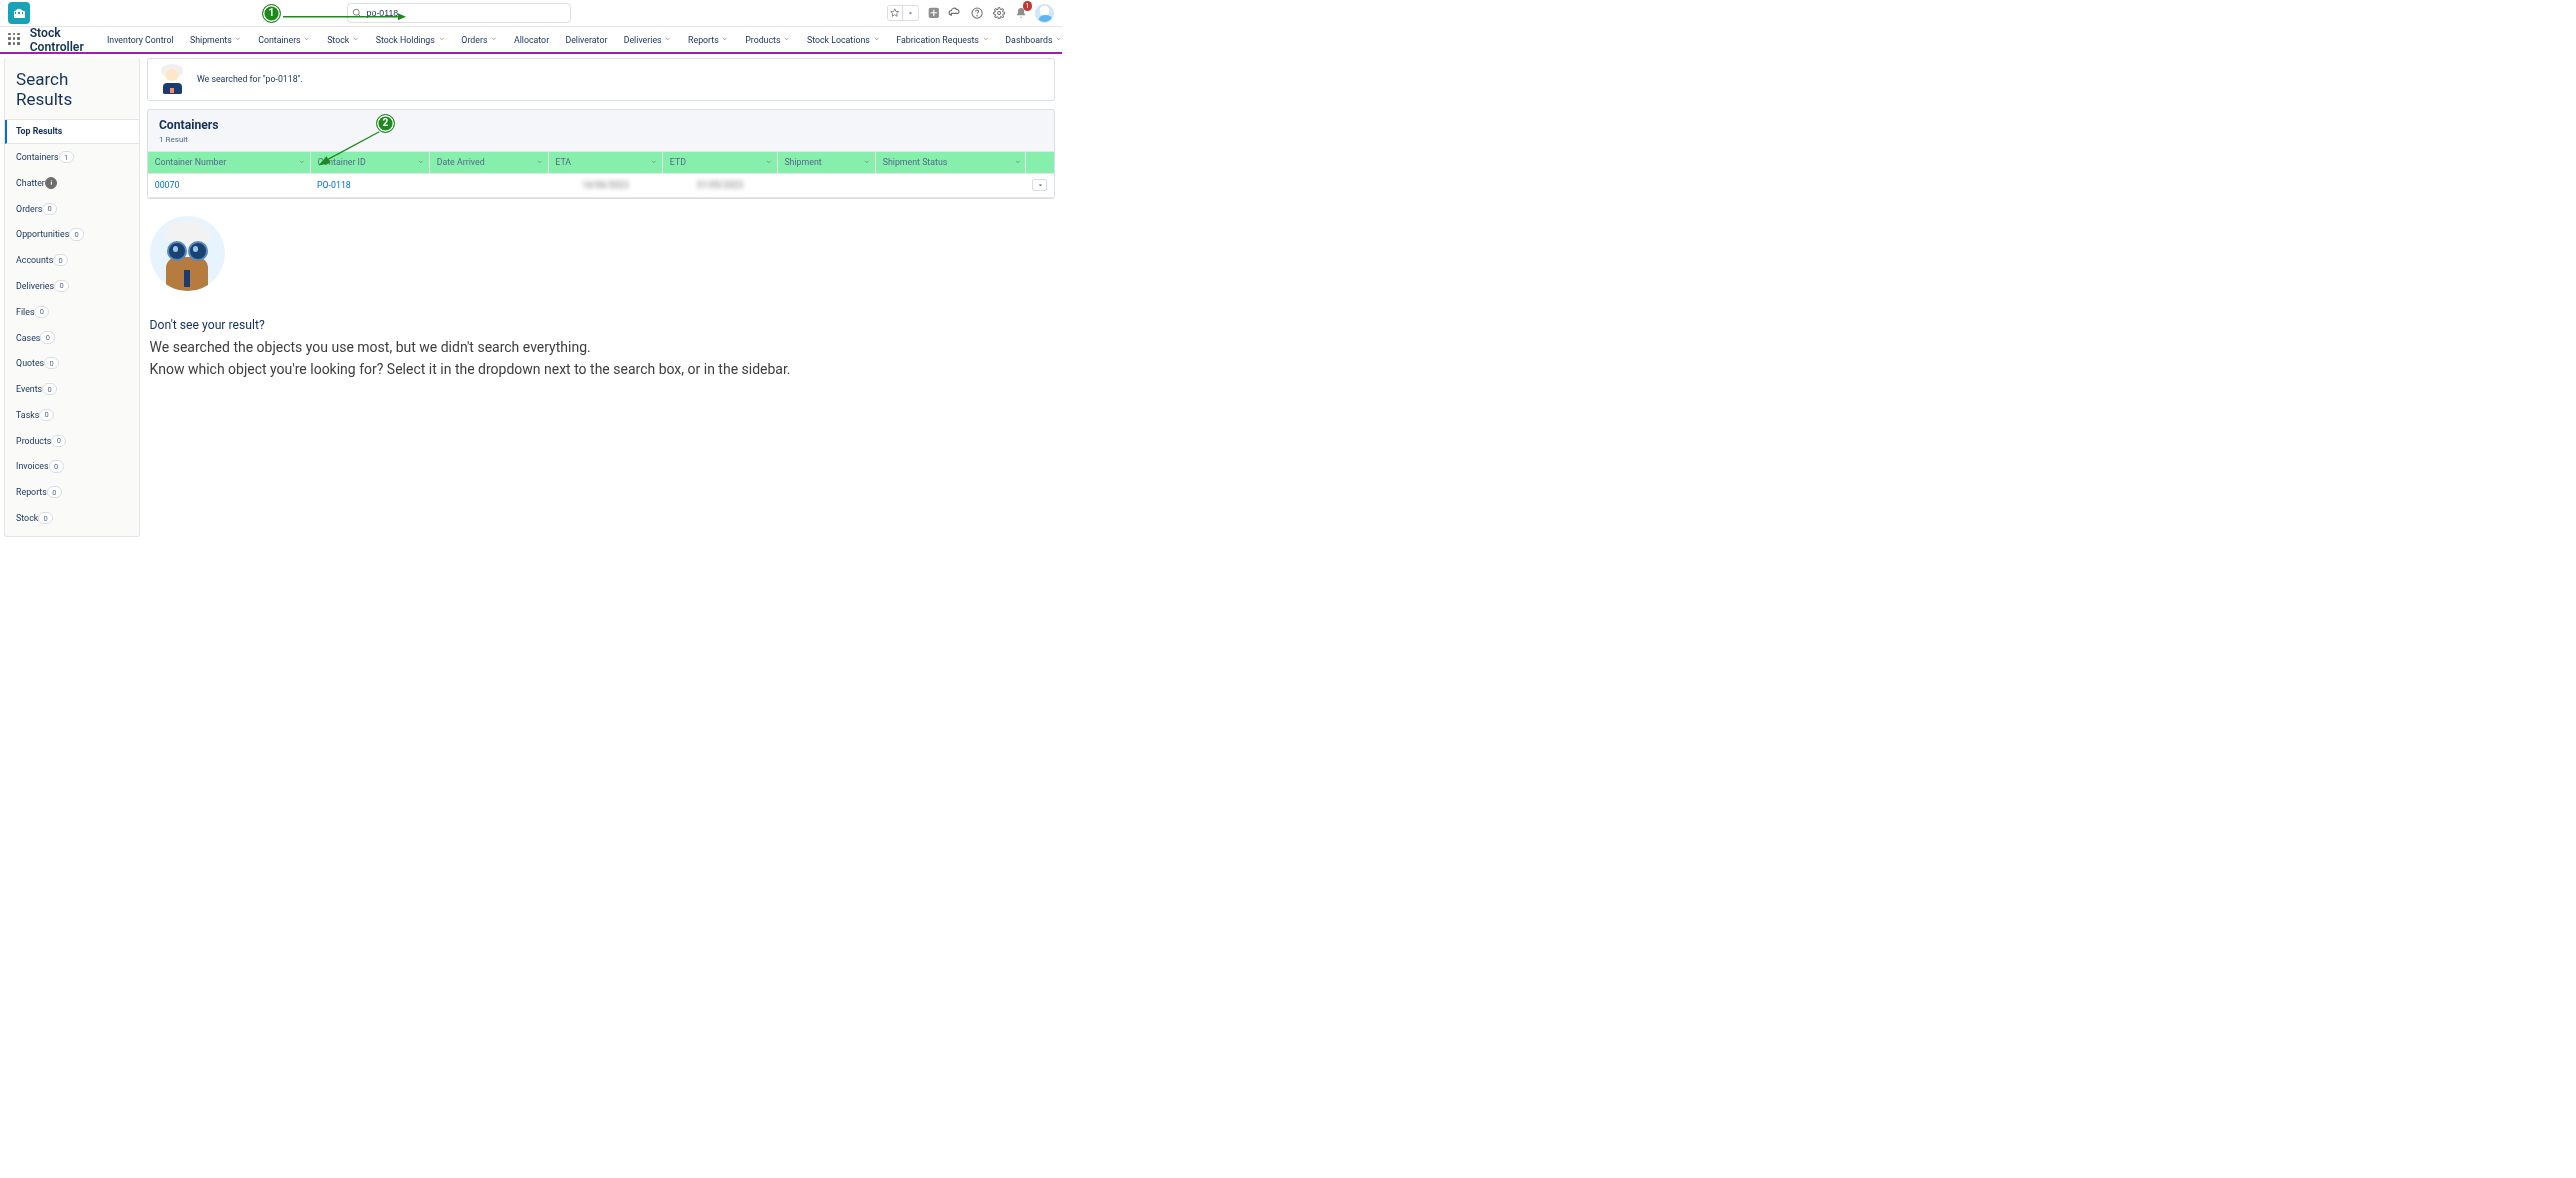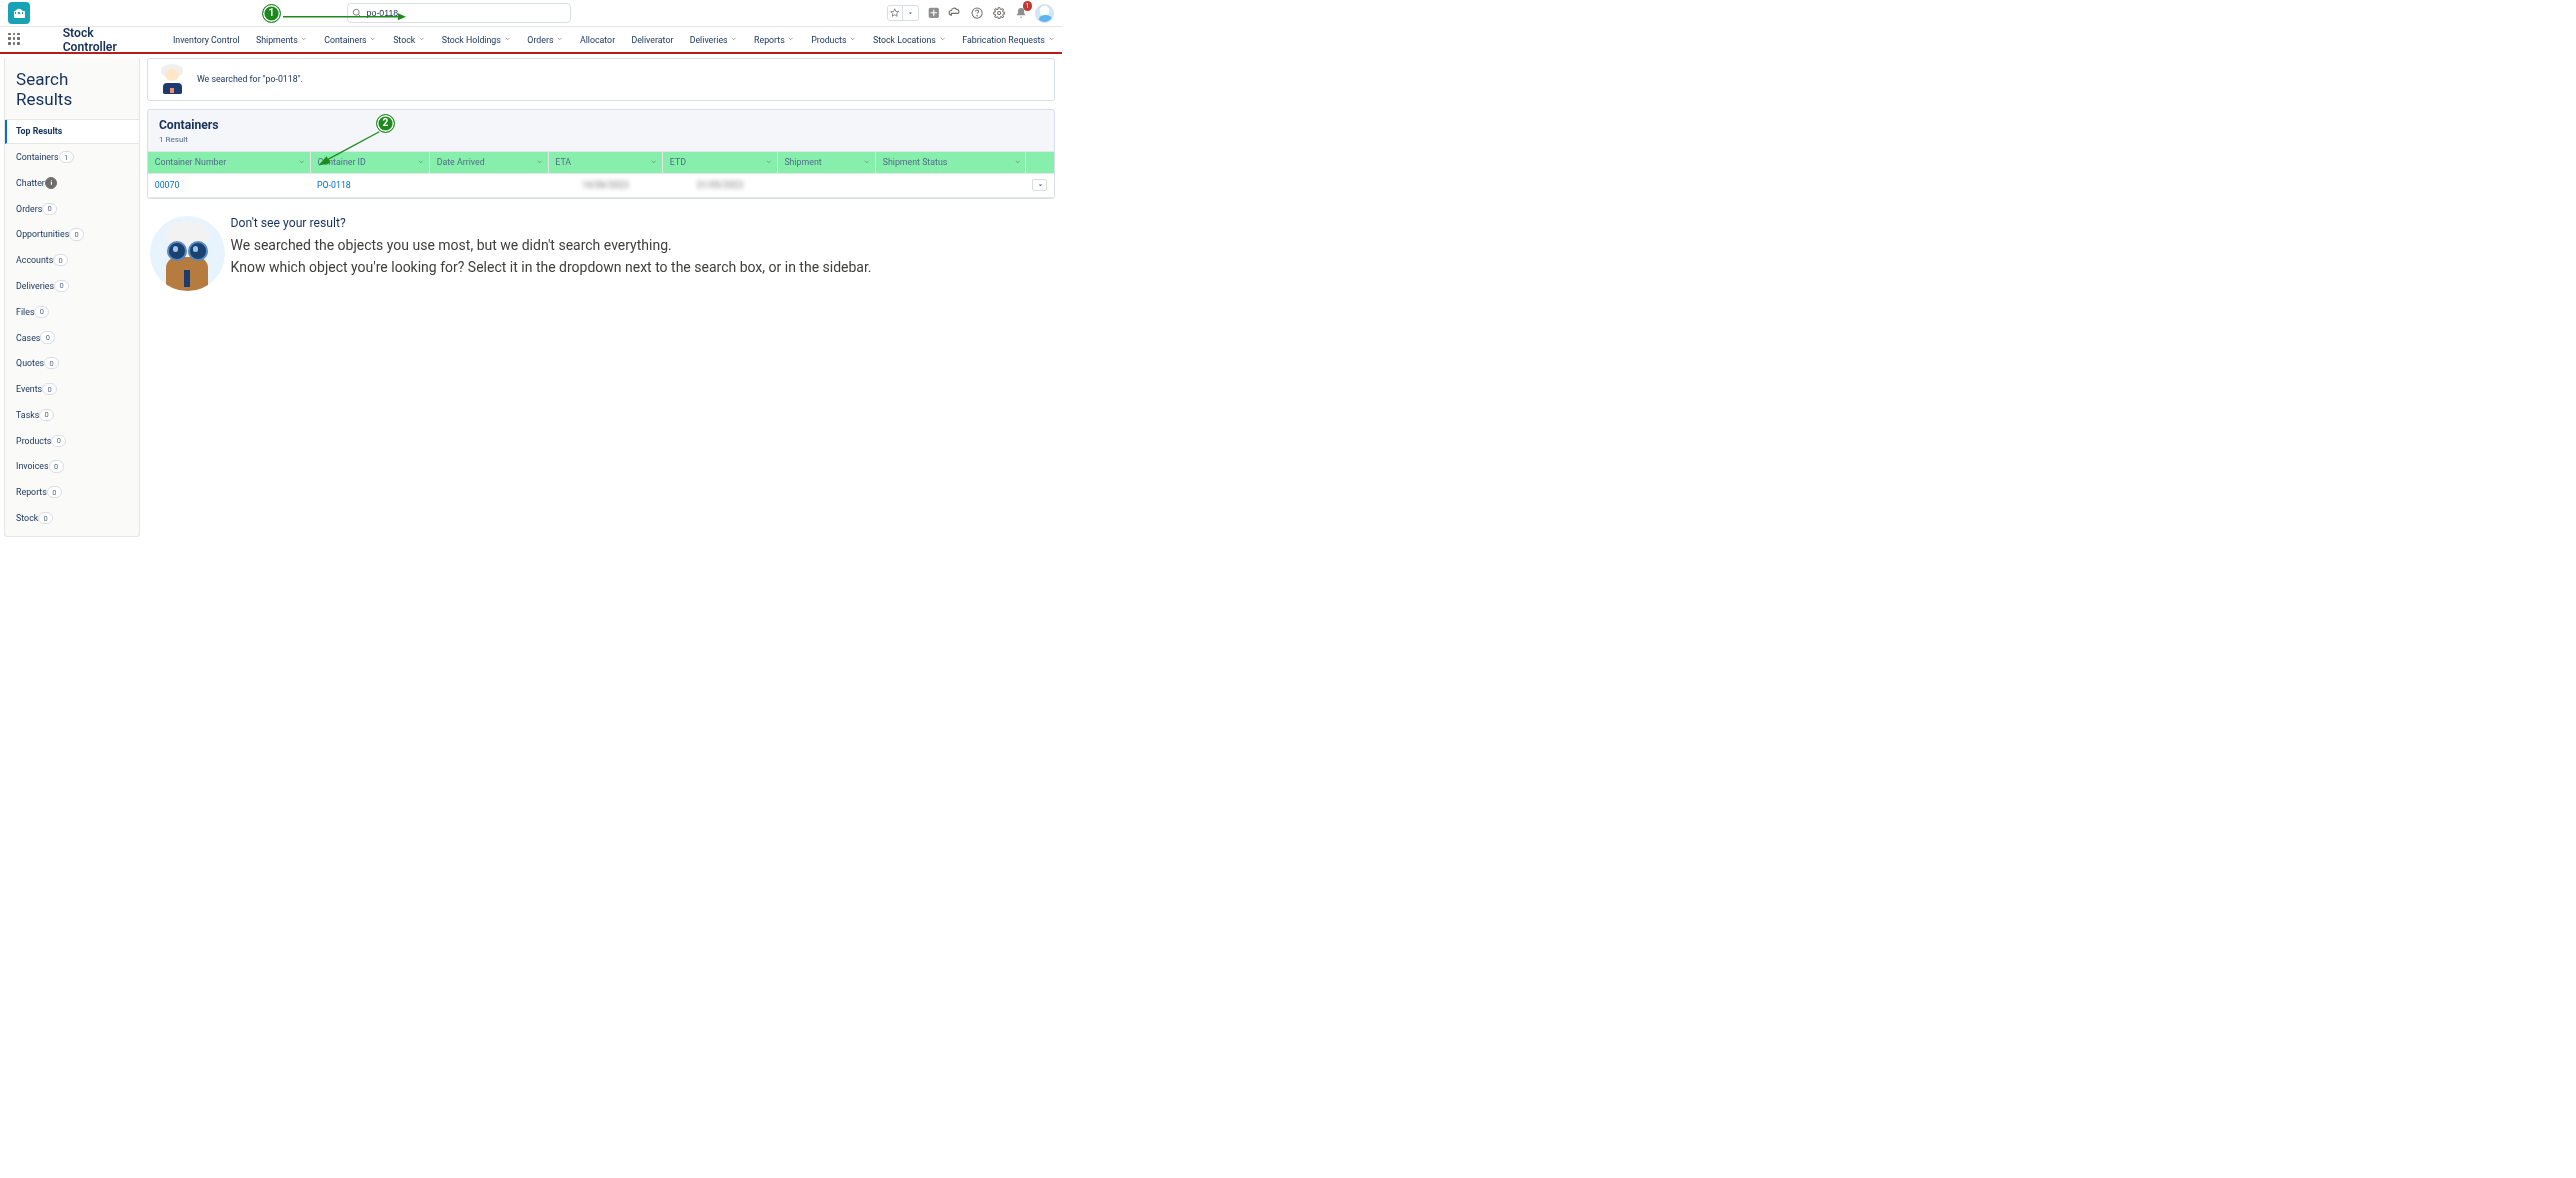--- a/index.html
+++ b/index.html
@@ -21,21 +21,21 @@
   .fav-box > div { display:flex; align-items:center; justify-content:center; width:15px; color:#706e6b; }
   .fav-box > div:first-child { border-right:0.7px solid #d8dde6; }
   .hdr-icon { display:flex; align-items:center; justify-content:center; width:15px; height:15px; cursor:pointer; }
   .bell-wrap { position:relative; }
   .bell-badge { position:absolute; top:-4.1px; right:-4.1px; background:#c23934; color:#fff; font-size:6.8px; border-radius:50%; width:9.5px; height:9.5px; display:flex; align-items:center; justify-content:center; line-height:1; }
   .avatar { width:19px;height:19px;border-radius:50%; background:radial-gradient(circle at 50% 35%, #fff 0 35%, #cfe8fc 36% 100%); border:0.7px solid #d8dde6; position:relative; overflow:hidden;}
   .avatar::before{content:""; position:absolute; top:3.4px; left:5.4px; width:8.1px;height:6.8px;background:#fff;border-radius:50%;}
   .avatar::after{content:""; position:absolute; bottom:-1.4px; left:2.7px; width:13.6px;height:8.1px;background:#5eb4ef;border-radius:50% 50% 0 0;}
 
   
-  .nav-bar { display:flex; align-items:center; height:27px; padding:0 8.1px; border-bottom:2px solid #b91c1c; background:#fff;gap:33px; }
+  .nav-bar { display:flex; align-items:center; height:27px; padding:0 8.1px; border-bottom:2px solid #a21caf; background:#fff; }
   .waffle { width:13.6px;height:13.6px; display:grid; grid-template-columns:repeat(3,2.7px); grid-template-rows:repeat(3,2.7px); gap:2px; margin-right:9.5px; cursor:pointer;}
   .waffle span{background:#706e6b; border-radius:0.7px;}
   .app-name { font-size:12.2px; font-weight:600; color:#16325c; margin-right:16.3px; }
   .nav-items { display:flex; align-items:center; gap:2.7px; flex:1; }
   .nav-item { display:flex; align-items:center; gap:2.7px; padding:0 6.8px; height:27px; color:#16325c; font-size:8.8px; cursor:pointer; white-space:nowrap; }
   .nav-chevron { color:#706e6b; }
   .pencil-wrap { color:#706e6b; padding:0 2.7px; cursor:pointer; }
 
   
   .body-wrap { display:flex; background:#fff; }
@@ -63,21 +63,21 @@
   .results-table { width:100%; border-collapse:collapse; background:#fff; font-size:8.8px;}
   .results-table th { text-align:left; font-weight:400; color:#54698d; background:#86efac; border-top:0.7px solid #e5e5e5; border-bottom:0.7px solid #e5e5e5; padding:5.4px 6.8px; position:relative;}
   .results-table th .col-dd { position:absolute; right:4.1px; top:50%; transform:translateY(-50%); color:#706e6b; }
   .results-table th + th { border-left:0.7px solid #e5e5e5; }
   .results-table td { padding:5.4px 6.8px; border-bottom:0.7px solid #e5e5e5; }
   .results-table td.link { color:#0070d2; cursor:pointer; }
   .results-table td.blur { color:transparent; text-shadow:0 0 4.1px rgba(60,60,60,0.7); user-select:none;}
   .row-action { width:17.6px; text-align:center; }
   .row-action-inner{ display:inline-flex; width:15px;height:12.2px;border:0.7px solid #d8dde6;border-radius:2px;align-items:center;justify-content:center;color:#54698d;background:#fff;}
 
-  .no-result { display:flex; gap:6px; align-items:flex-start; padding:6.8px 2.7px; }
+  .no-result { display:flex; gap:27px; align-items:flex-start; padding:6.8px 2.7px;flex-direction:column; }
   .binoc-wrap { width:75px;height:75px;border-radius:50%;background:#e8f4fd; position:relative; overflow:hidden; }
   .binoc-hair{position:absolute;top:4.1px;left:15px;width:45px;height:27px;background:#f2f2f2;border-radius:50%;}
   .binoc-coat{position:absolute;bottom:0;left:16.3px;width:42px;height:34px;background:#b57b3f;border-radius:11px 11px 0 0;}
   .binoc-tie{position:absolute;bottom:4.1px;left:34px;width:6.8px;height:17.6px;background:#1a3c6e;}
   .binoc-lens{position:absolute;top:24.4px;width:20.3px;height:20.3px;border-radius:50%;background:#19426e;border:2.7px solid #5a88c1;}
   .binoc-lens.l{left:17.6px;} .binoc-lens.r{left:38px;}
   .binoc-lens::after{content:"";position:absolute;top:3.4px;left:3.4px;width:5.4px;height:5.4px;border-radius:50%;background:#9dc3ef;}
   .no-result h4 { font-size:12.2px; font-weight:400; color:#16325c; margin-bottom:6.8px;}
   .no-result p { font-size:14px; color:#3e3e3c; margin-bottom:5.4px; }
 

